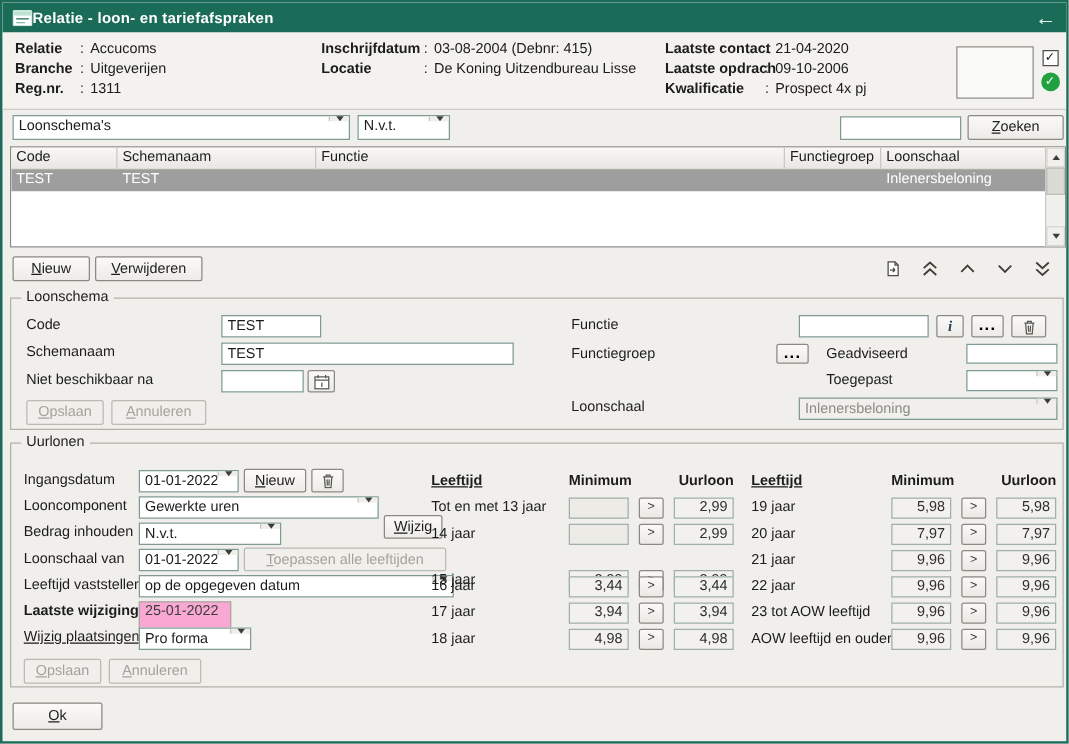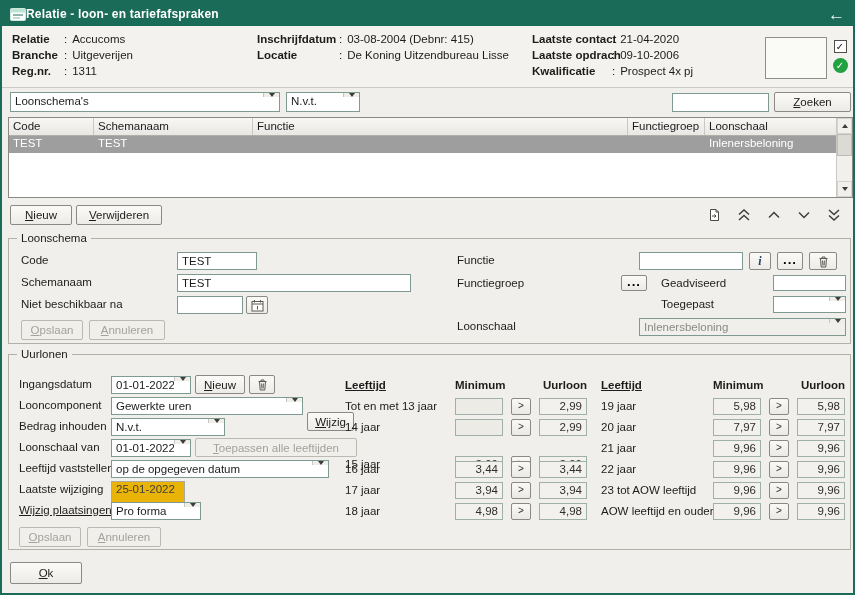--- a/index.html
+++ b/index.html
@@ -51,21 +51,21 @@
   .sthumb{height:22px;background:#DBDAD4;border:1px solid #BDBCB5;}
   .strack{flex:1;}
 
   
   .icon-strip{position:absolute;right:8px;top:203px;height:20px;display:flex;gap:8px;align-items:center;}
   .flat{width:22px;height:19px;background:none;border:none;display:flex;align-items:center;justify-content:center;}
 
   
   .groupbox{position:absolute;border:1px solid #B2B1A9;}
   .legend{position:absolute;top:-8px;left:8px;background:#F0EFEB;padding:0 4px;line-height:14px;}
-  .ro{position:absolute;border:1px solid #A9A8A1;background:#eab308;color:#3E3E3A;padding:1px 4px 0 4px;height:30px;white-space:nowrap;}
+  .ro{position:absolute;border:1px solid #A9A8A1;background:#f9a8d4;color:#3E3E3A;padding:1px 4px 0 4px;height:30px;white-space:nowrap;}
 
   
   .wrow{position:absolute;display:flex;align-items:center;height:18px;}
   .wl{left:336px;} .wr{left:592px;}
   .wl .age{width:110px;white-space:nowrap;} .wr .age{width:112px;white-space:nowrap;}
   .wh{font-weight:bold;text-decoration:underline;}
   .minh,.uurh{width:48px;text-align:right;font-weight:bold;}
   .gtsp{width:20px;margin:0 8px;}
   .num{width:48px;height:17px;border:1px solid #9FAFA9;background:#F2F1ED;text-align:right;padding-right:4px;font-size:11.5px;color:#2E2E2A;}
   .num.dim{background:#ECEBE6;}
@@ -310,28 +310,28 @@
       <span class="stxt">01-01-2022</span>
       <span class="sarrow">
           <i class="tri-down"></i>
         </span>
     </div>
     <button class="btn disabled" style="left:186px;top:83px;width:162px;height:19px;">
         <span class="accel">Toepassen alle leeftijden</span>
       </button>
 
     <span class="lbl" style="left:10px;top:107px;">Leeftijd vaststellen</span>
-    <div class="select" style="left:102px;top:105px;width:218px;height:18px;">
+    <div class="select" style="left:102px;top:105px;width:252px;height:18px;">
       <span class="stxt">op de opgegeven datum</span>
       <span class="sarrow">
           <i class="tri-down"></i>
         </span>
     </div>
 
-    <span class="lbl" style="left:10px;top:128px;">Laatste wijziging</span>
+    <span class="lbl" style="left:10px;top:128px;font-weight:bold;">Laatste wijziging</span>
     <div class="ro" style="left:102px;top:126px;width:74px;">25-01-2022</div>
 
     <span class="lbl" style="left:10px;top:149px;text-decoration:underline;">Wijzig plaatsingen</span>
     <div class="select" style="left:102px;top:147px;width:90px;height:18px;">
       <span class="stxt">Pro forma</span>
       <span class="sarrow">
           <i class="tri-down"></i>
         </span>
     </div>
 

